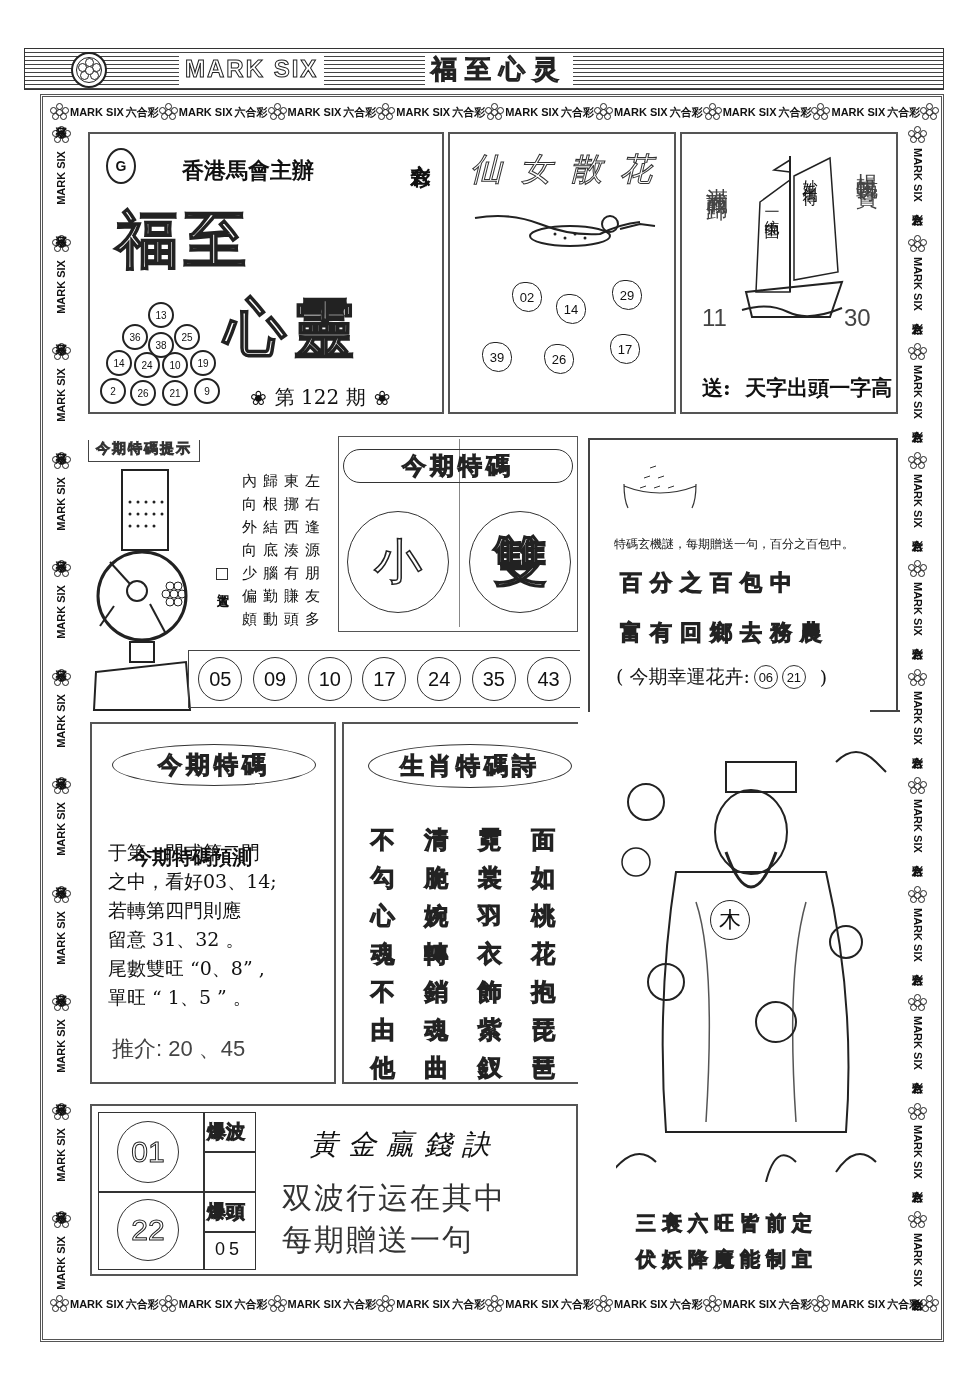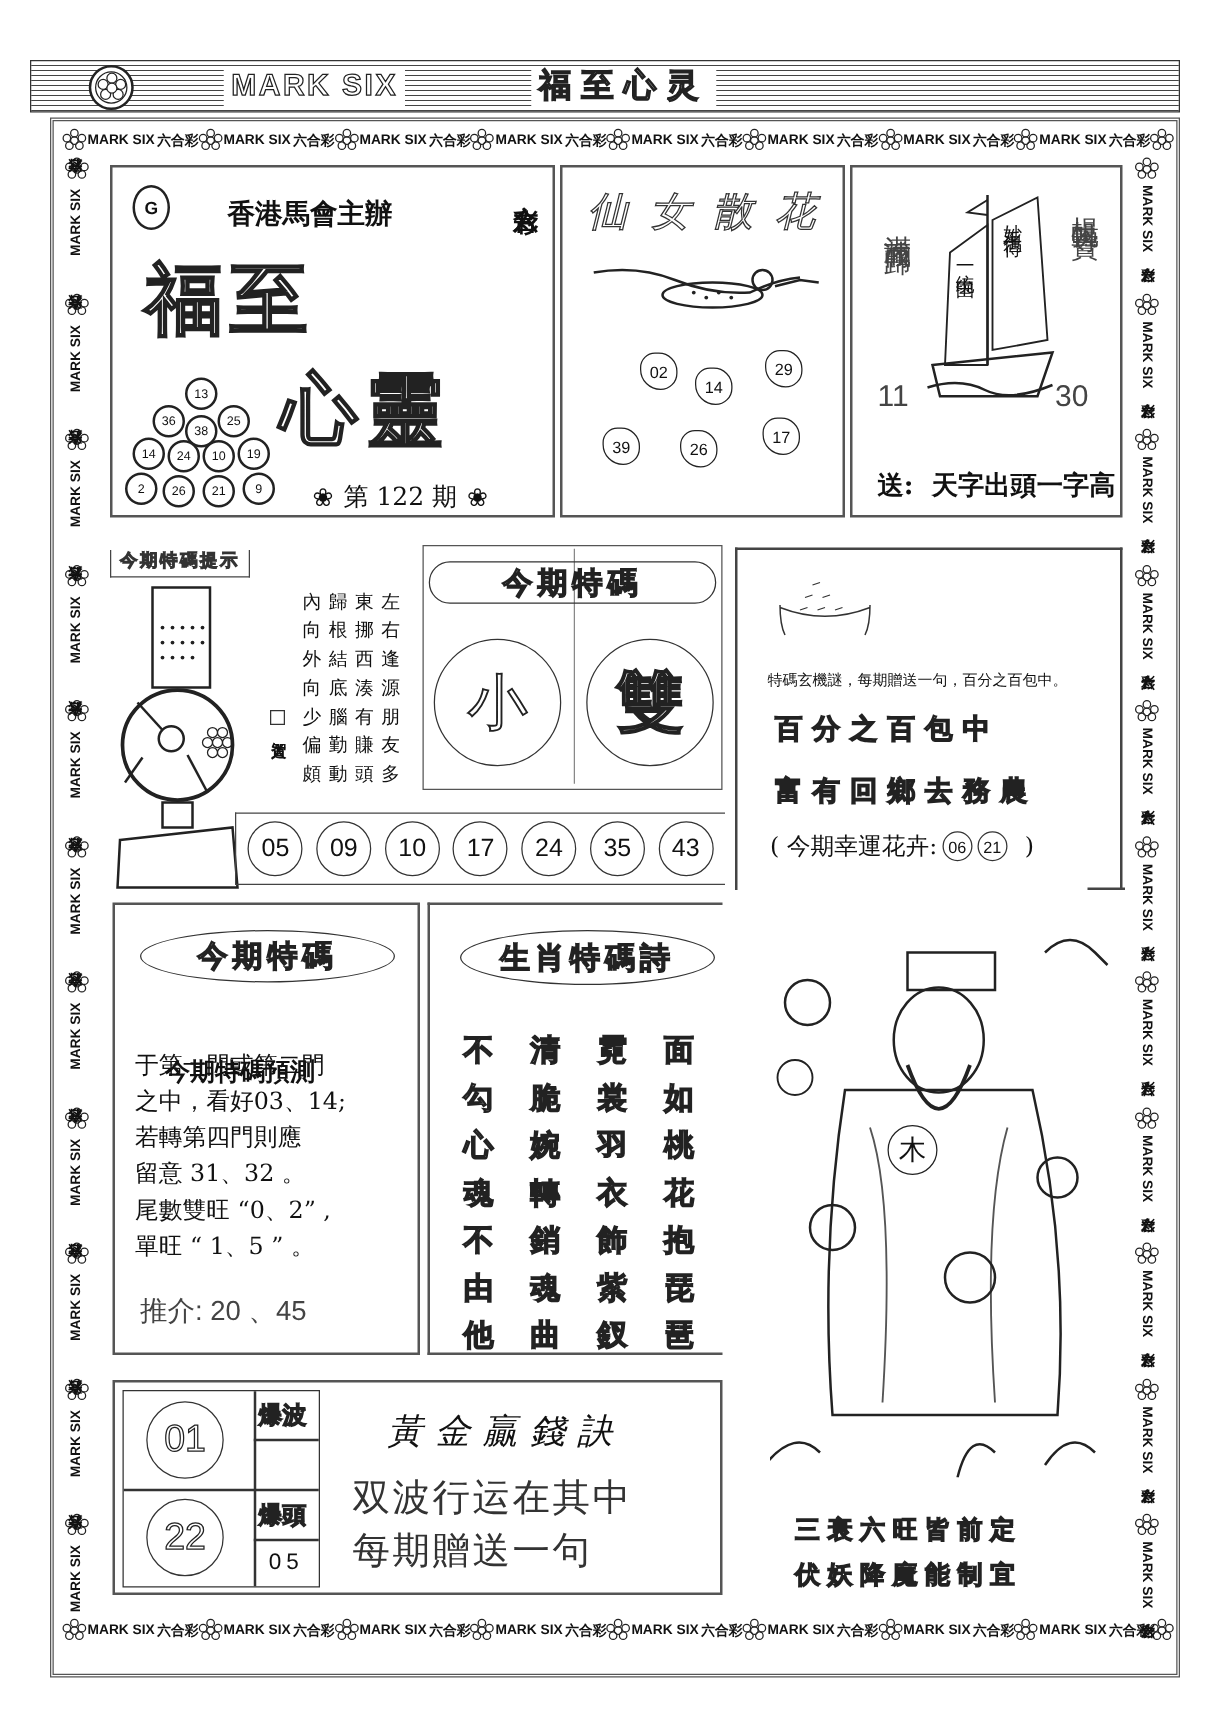--- a/index.html
+++ b/index.html
@@ -733,21 +733,21 @@
 <div class="abs" style="left:870px;top:710px;width:30px;height:2px;background:#444;"></div>
 
 <div class="box" style="left:90px;top:722px;width:246px;height:362px;">
   <div class="abs oval" style="left:20px;top:20px;width:204px;height:42px;">今期特碼</div>
   <div class="abs" style="left:40px;top:84px;font-size:20px;font-weight:bold;margin-top:36px;">今期特碼預測</div>
   <div class="abs" style="left:16px;top:114px;font-size:19px;line-height:29px;" id="predlines">
       <div style="white-space: pre;">于第一門或第二門</div>
       <div style="white-space: pre;">之中，看好03、14;</div>
       <div style="white-space: pre;">若轉第四門則應</div>
       <div style="white-space: pre;">留意 31、32 。</div>
-      <div style="white-space: pre;">尾數雙旺 “0、2” ,</div>
+      <div style="white-space: pre;">尾數雙旺 “0、8” ,</div>
       <div style="white-space: pre;">單旺 “ 1、5 ” 。</div>
     </div>
   <div class="abs" style="left:20px;top:310px;font-size:22px;font-family:'Liberation Sans',sans-serif;color:#444;white-space:pre;">推介: 20 、45</div>
 </div>
 
 <div class="box" style="left:342px;top:722px;width:236px;height:362px;border-right:none;">
   <div class="abs oval" style="left:24px;top:20px;width:204px;height:44px;">生肖特碼詩</div>
   <div class="abs poem-grid" style="left:12px;top:100px;width:214px;" id="poemgrid">
       <span>不</span>
       <span>清</span>

